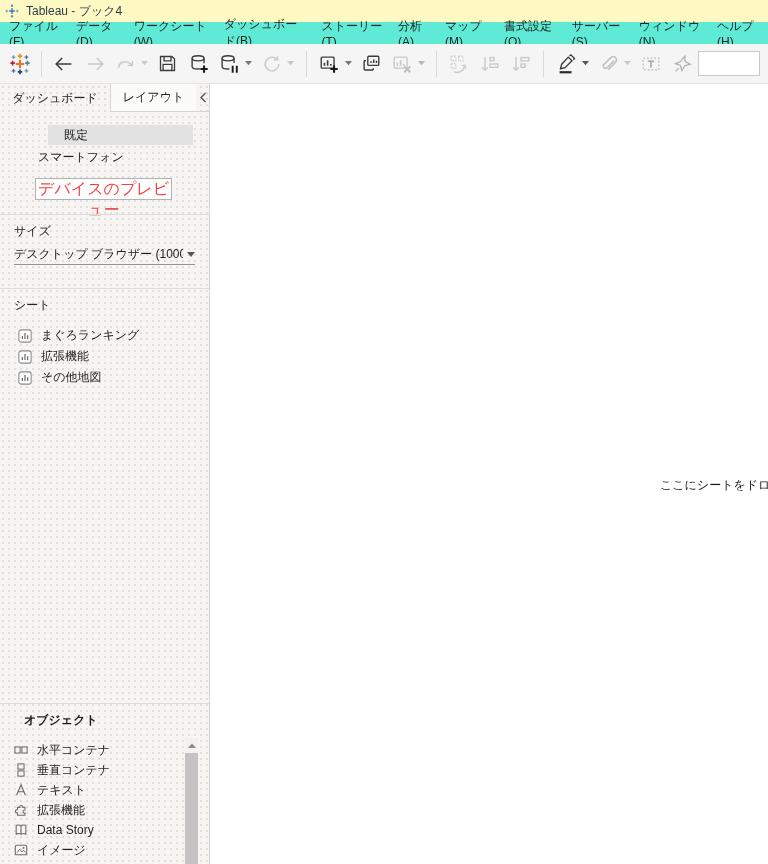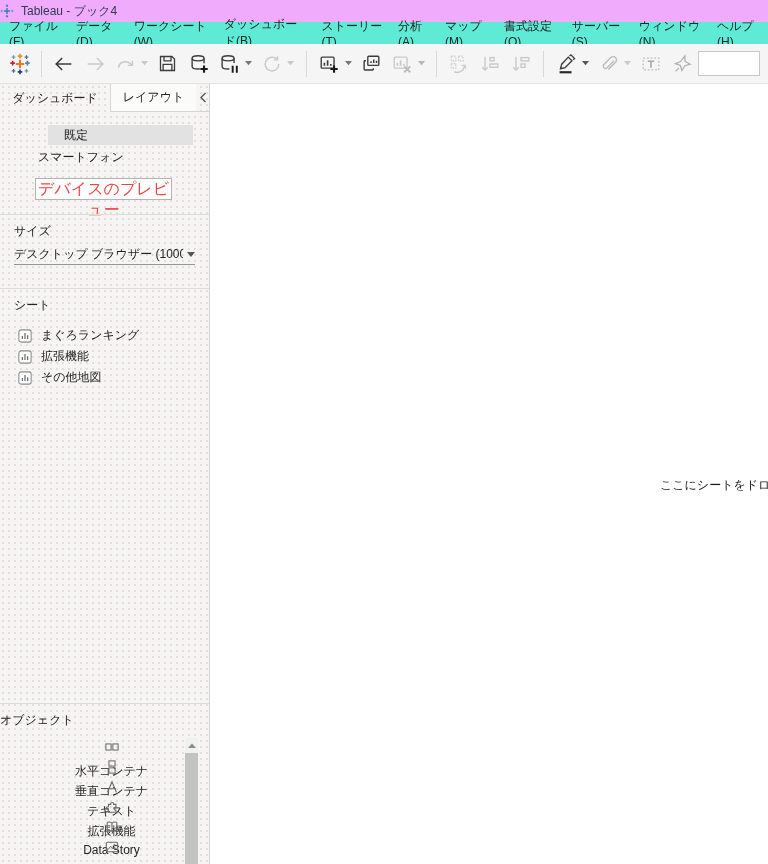--- a/index.html
+++ b/index.html
@@ -1,21 +1,21 @@
 <!DOCTYPE html>
 <html><head>
 <meta charset="utf-8">
 <style>
   * { margin:0; padding:0; box-sizing:border-box; }
   html,body { width:768px; height:864px; overflow:hidden; }
   body { font-family:"Liberation Sans","DejaVu Sans",sans-serif; font-size:12px; color:#222; background:#fff; }
   .window { width:768px; height:864px; display:flex; flex-direction:column; }
 
   
-  .titlebar { height:22px; background:#f0abfc; display:flex; align-items:center; flex:0 0 22px; }
+  .titlebar { height:22px; background:#fef9c3; display:flex; align-items:center; padding-left:5px; flex:0 0 22px; }
   .titlebar .title { margin-left:7px; color:#2c3e50; font-size:12px; }
 
   
   .menubar { height:22px; background:#5eead4; display:flex; align-items:center; padding-left:2px; flex:0 0 22px; }
   .menubar .mi { padding:2px 7px; color:#1f1f1f; cursor:default; }
 
   
   .toolbar { height:40px; background:#f5f5f5; display:flex; align-items:center; padding:0 8px; gap:2px; flex:0 0 40px; border-bottom:1px solid #e3e3e3; }
   .tbtn { width:30px; height:28px; display:flex; align-items:center; justify-content:center; border-radius:2px; }
   .tbtn.wide { width:26px; }
@@ -54,23 +54,23 @@
   .dd-caret { width:0; height:0; border-left:4px solid transparent; border-right:4px solid transparent; border-top:5px solid #555; margin-left:4px; flex:0 0 auto; }
 
   .sheet-list { margin-top:12px; }
   .sheet-row { height:21px; display:flex; align-items:center; padding-left:18px; gap:9px;text-align:right; }
   .sheet-row svg { flex:0 0 auto; }
 
   .sb-spacer { flex:1; }
 
   
   .objects { border-top:1px solid #dcdcdc; position:relative; flex:0 0 161px; padding-top:8px; }
-  .objects .obj-header { margin-left:0; font-weight:normal; color:#1a1a1a; height:17px; line-height:17px; }
+  .objects .obj-header { margin-left:24px; font-weight:bold; color:#1a1a1a; height:17px; line-height:17px; }
   .obj-list { margin-top:11px; }
-  .obj-row { height:20px; display:flex; align-items:center; padding-left:14px; gap:9px; color:#222;flex-direction:column; }
+  .obj-row { height:20px; display:flex; align-items:center; padding-left:14px; gap:9px; color:#222; }
   .obj-row svg { flex:0 0 auto; }
 
   .obj-scrollbar { position:absolute; top:34px; bottom:0; right:11px; width:13px; background:#f1f1f1; }
   .scroll-up { height:14px; display:flex; align-items:center; justify-content:center; }
   .scroll-thumb { position:absolute; top:15px; bottom:0; left:0; right:0; background:#c3c3c3; }
 
   
   .canvas { flex:1; background:#fff; position:relative; }
   .drop-hint { position:absolute; left:450px; top:393px; color:#1a1a1a; font-size:12px; white-space:nowrap; }
 </style>

